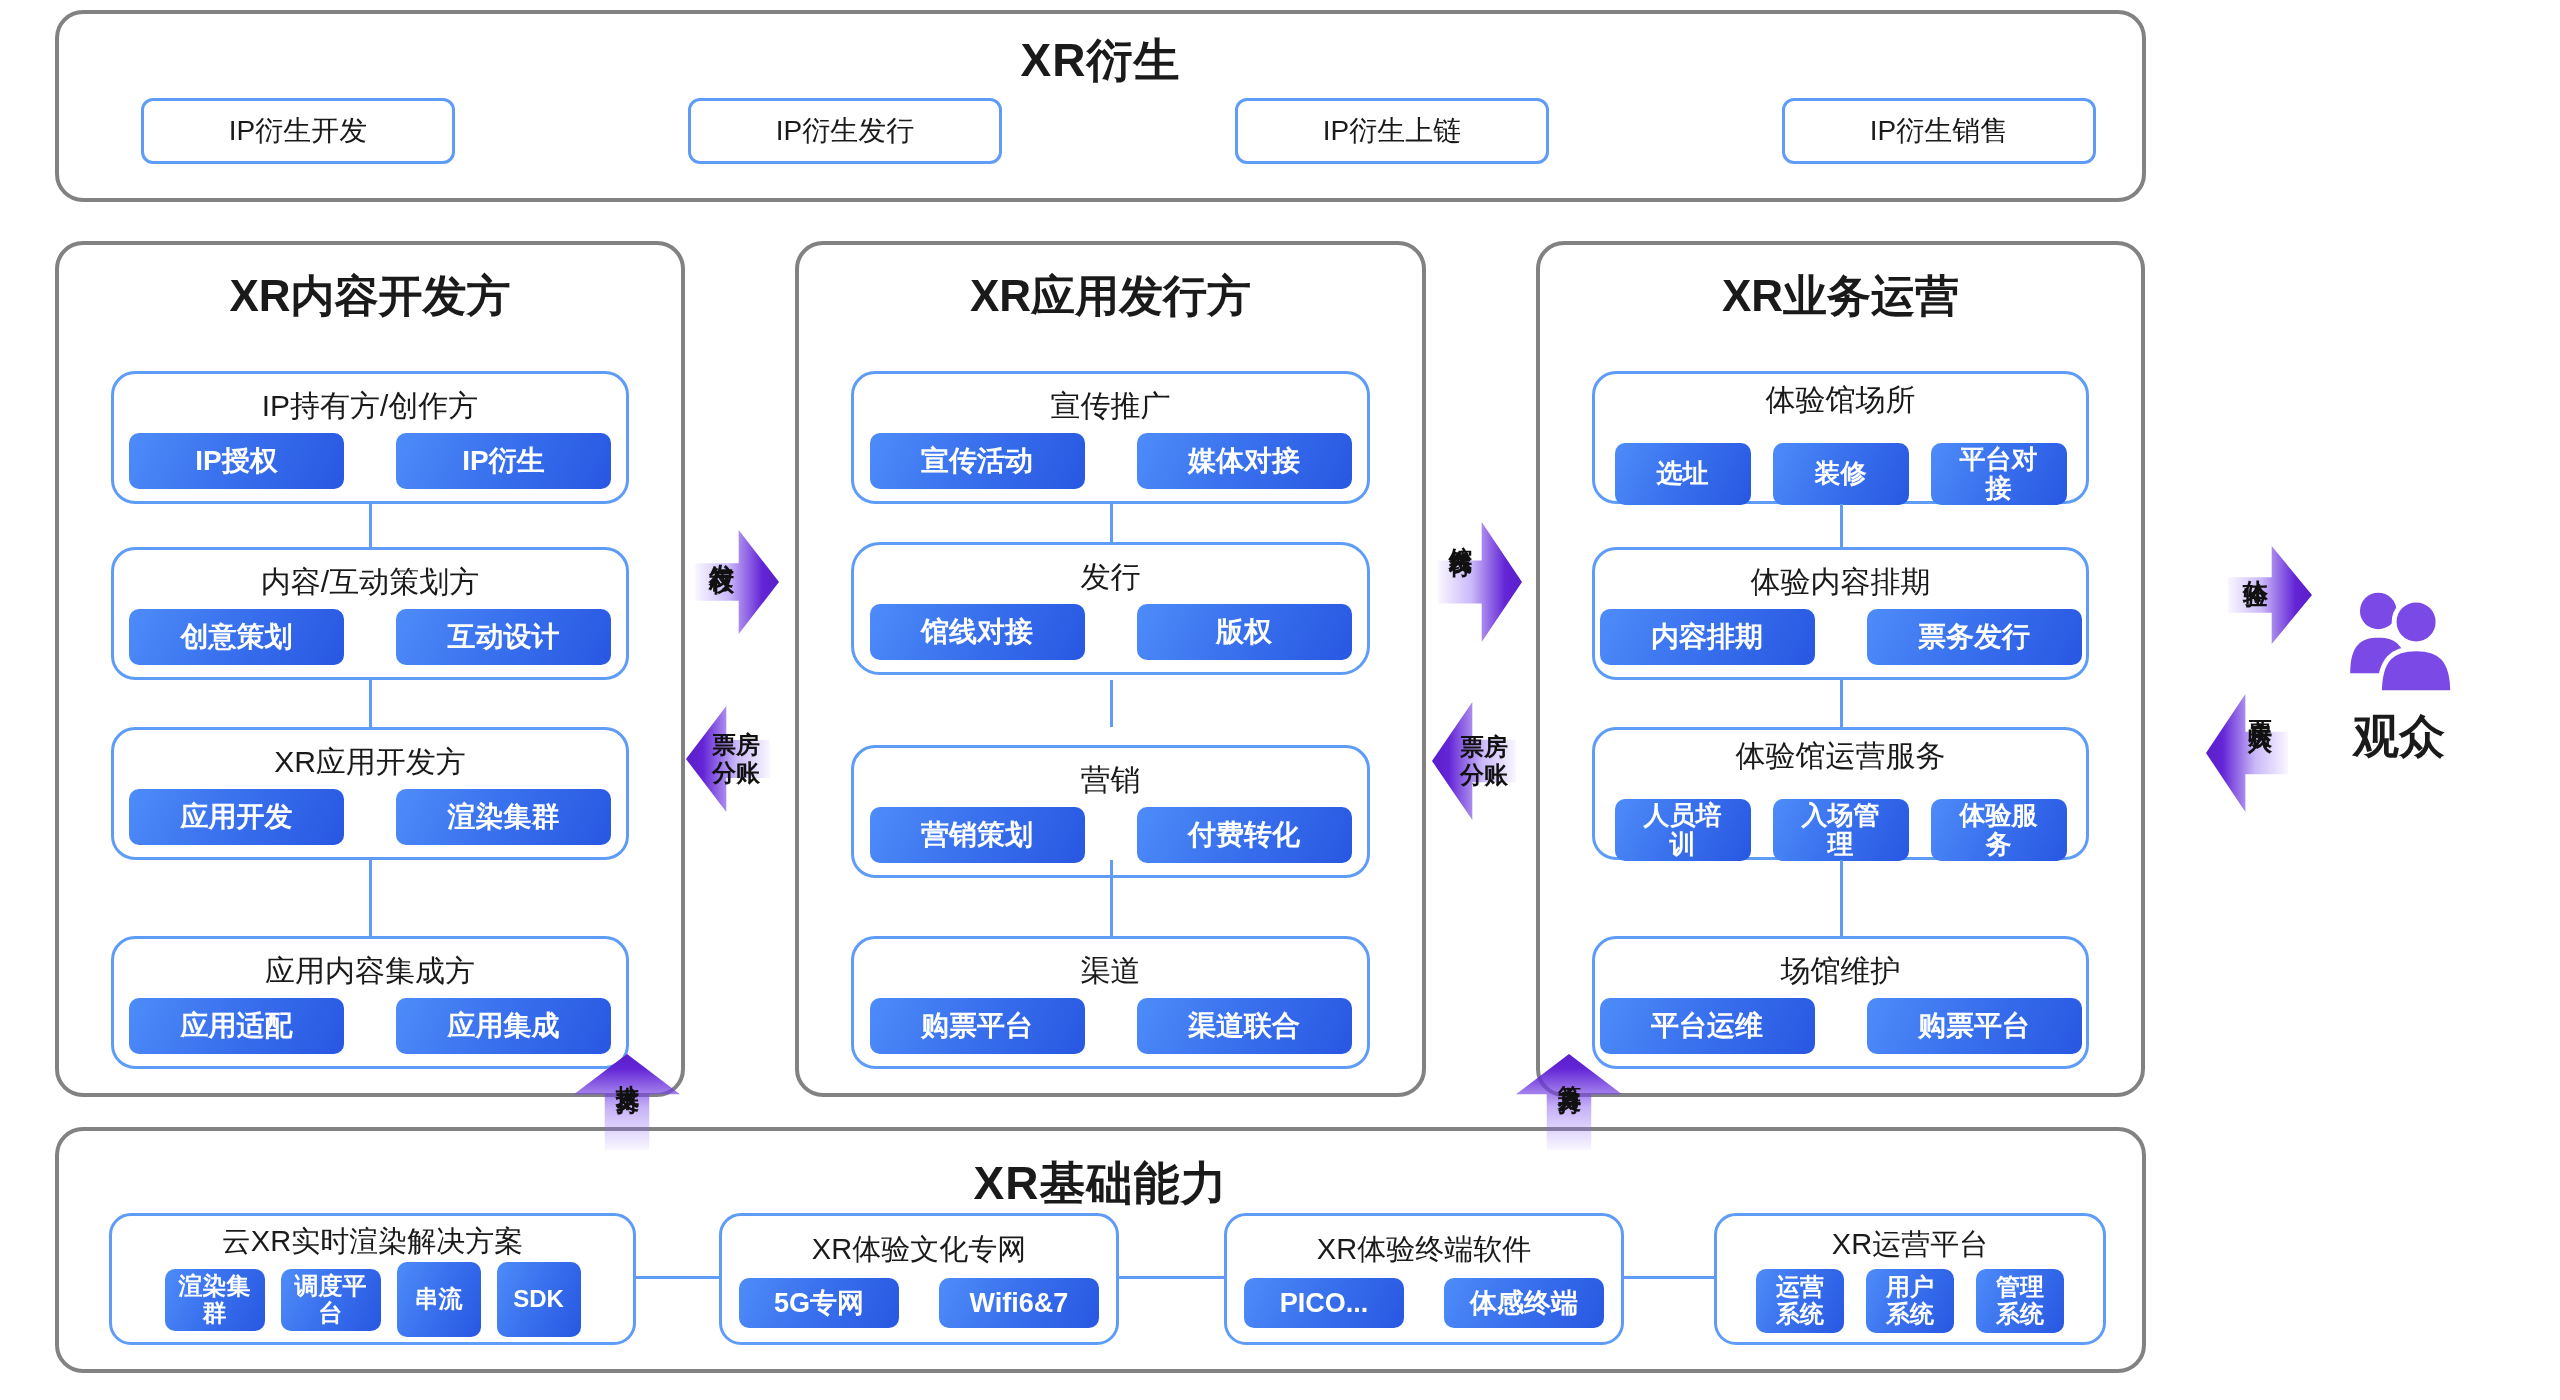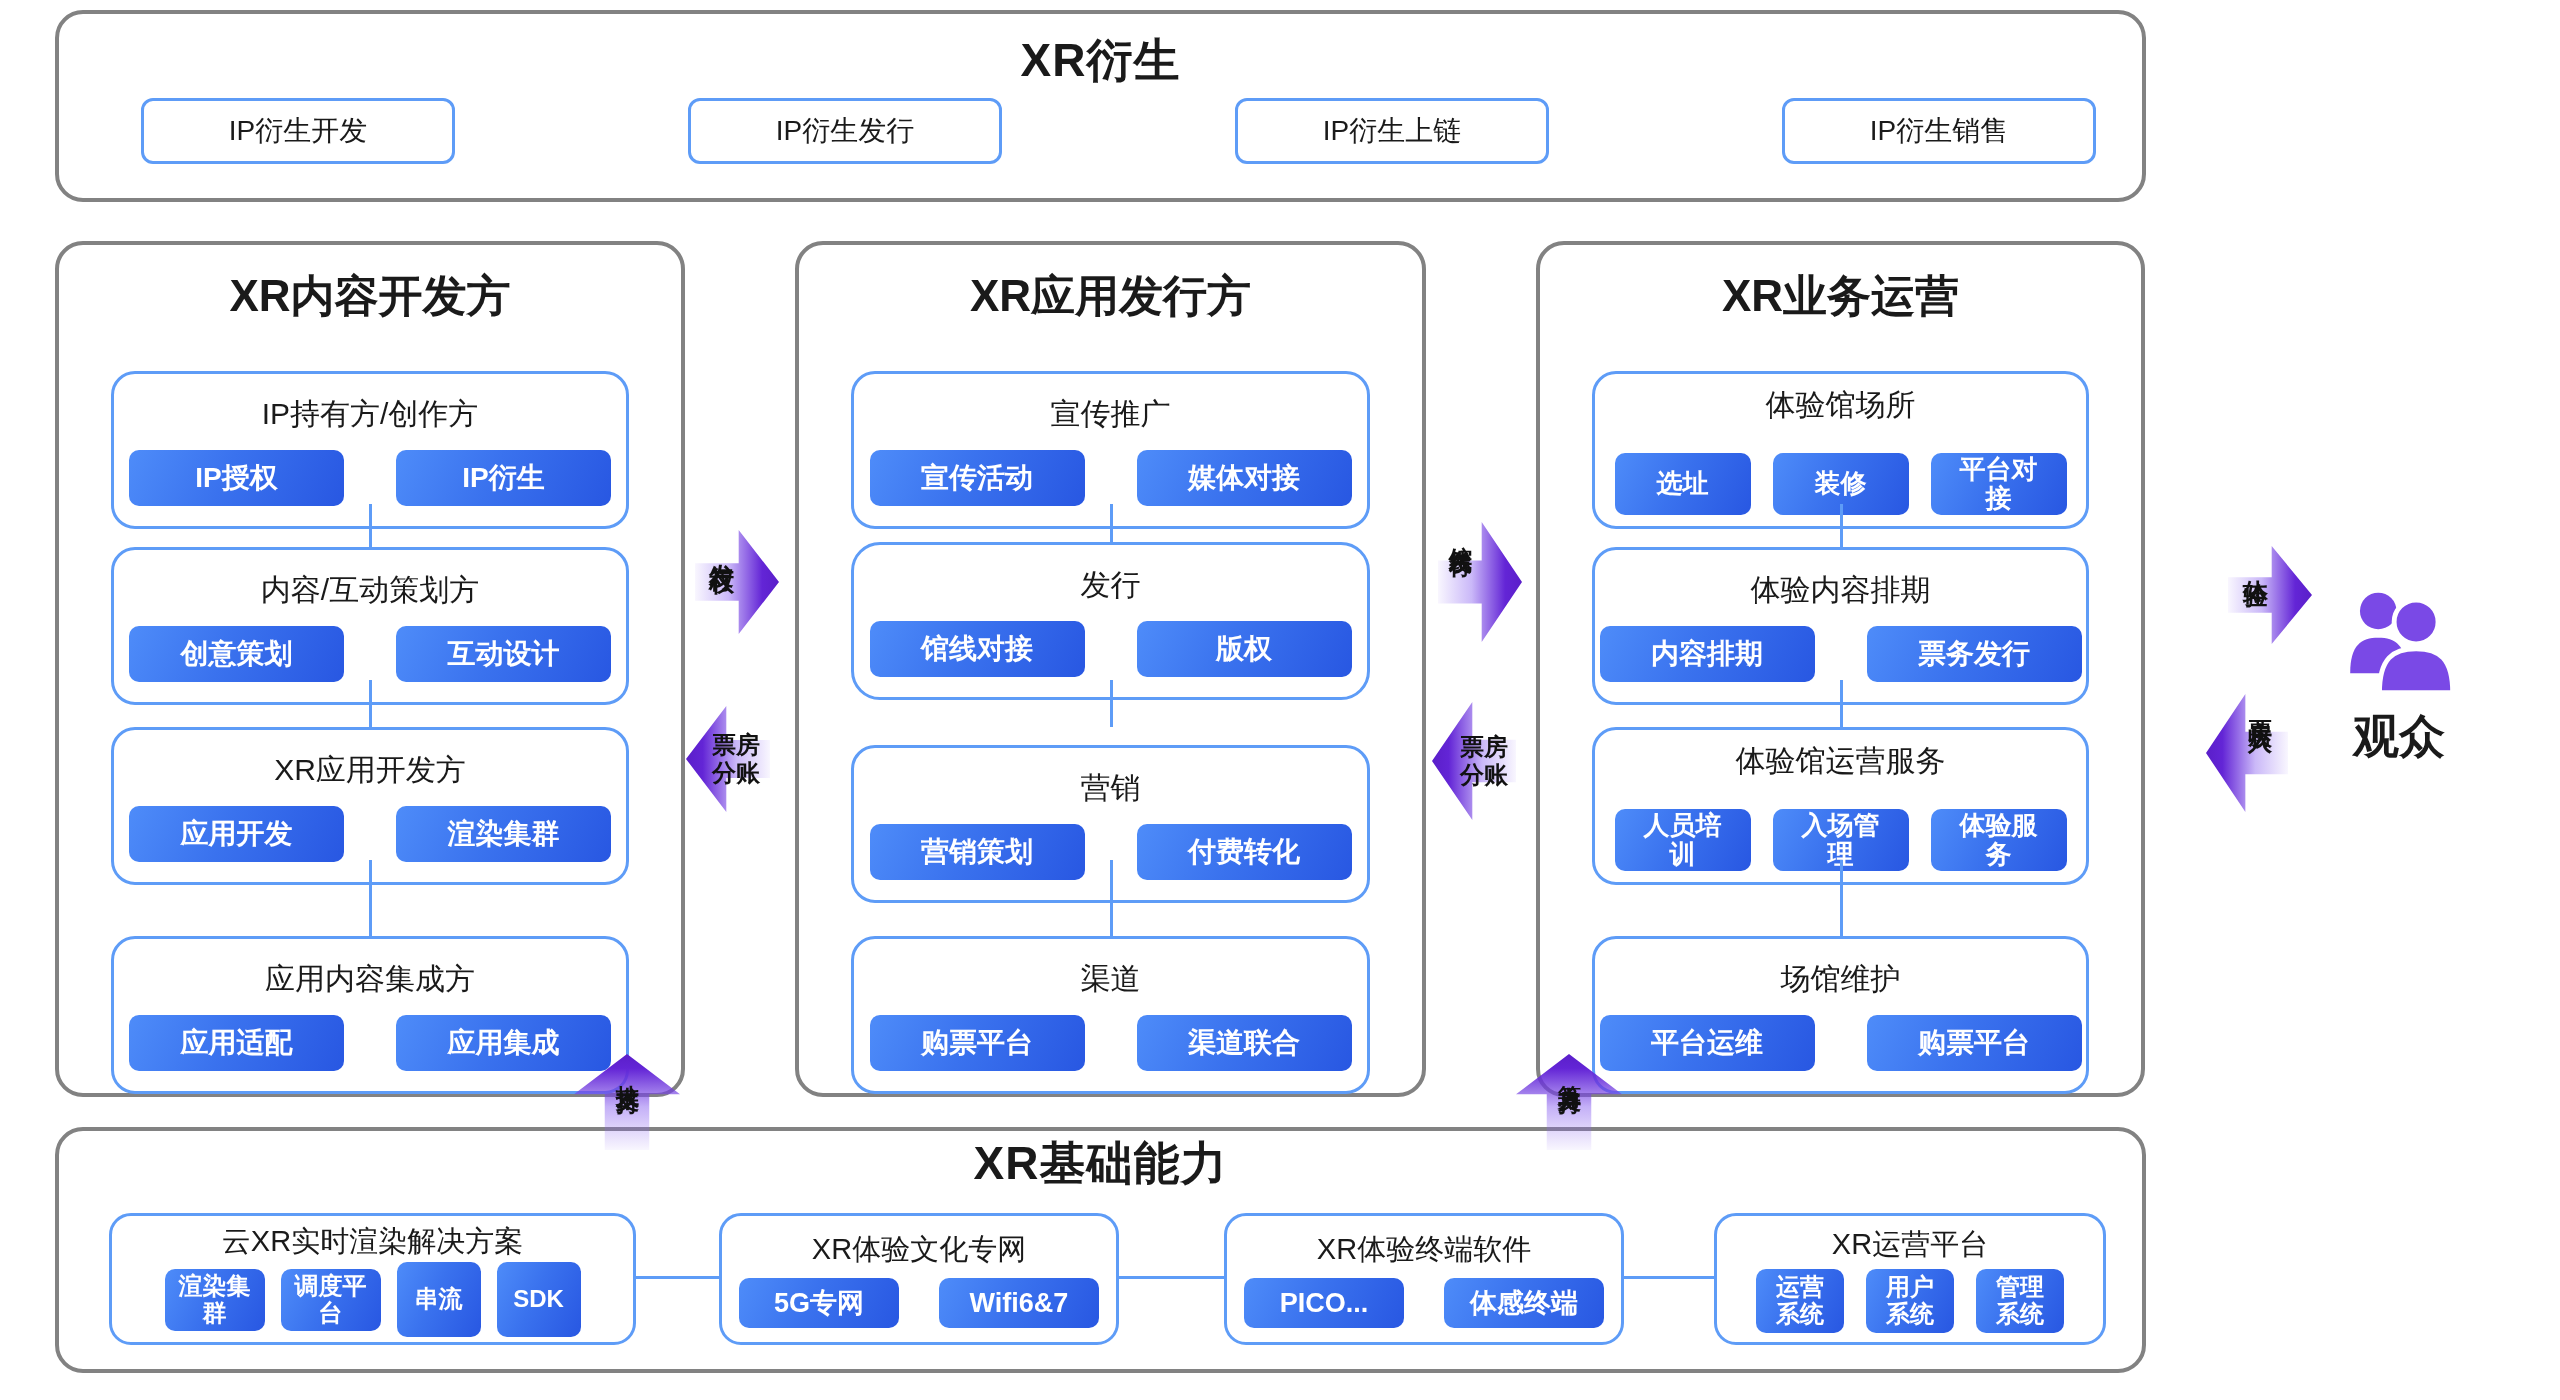--- a/index.html
+++ b/index.html
@@ -6,21 +6,21 @@
   #canvas{position:relative;width:2560px;height:1400px;background:#fff;overflow:hidden;
           font-family:"Liberation Sans","DejaVu Sans",sans-serif;color:#1a1a1a;}
 
   
   .outer{position:absolute;background:#fff;border:4px solid #828282;border-radius:28px;box-sizing:border-box;}
 
   .big-title{text-align:center;font-size:46px;font-weight:bold;margin-top:16px;letter-spacing:1px;}
   .col-title{text-align:center;font-size:44px;font-weight:bold;margin-top:22px;}
 
   
-  .section{position:absolute;left:52px;right:52px;height:158px;border:3px solid #5e9cf7;border-radius:24px;
+  .section{position:absolute;left:52px;right:52px;height:133px;border:3px solid #5e9cf7;border-radius:24px;
            background:#fff;box-sizing:border-box;display:flex;flex-direction:column;
            justify-content:space-evenly;align-items:center;padding:6px 0;}
   .sec-title{font-size:30px;color:#1a1a1a;text-align:center;}
   .pill-row{display:flex;justify-content:center;align-items:center;gap:52px;width:100%;}
   .pill{background:linear-gradient(115deg,#4e8cf9 0%,#3a72ee 45%,#2857e2 100%);color:#fff;font-weight:bold;
         font-size:28px;border-radius:10px;height:56px;width:215px;display:flex;align-items:center;
         justify-content:center;box-sizing:border-box;text-align:center;line-height:1.12;}
   .pills-3{gap:22px;margin-top:22px;}
   .pill-sm{width:136px;height:62px;font-size:26px;padding:0 18px;}
 
@@ -189,21 +189,21 @@
     <div class="section" style="top:691px;">
       <div class="sec-title">场馆维护</div>
       <div class="pill-row">
         <div class="pill">平台运维</div>
         <div class="pill">购票平台</div>
       </div>
     </div>
   </div>
 
   <div class="outer" style="left:55px;top:1127px;width:2091px;height:246px;">
-    <div class="big-title" style="margin-top:2px;">XR基础能力</div>
+    <div class="big-title" style="margin-top:22px;">XR基础能力</div>
 
     <div class="group" style="left:50px;width:527px;">
       <div class="group-title">云XR实时渲染解决方案</div>
       <div class="g-row">
         <div class="pill pill-xs-wrap">渲染集群</div>
         <div class="pill pill-xs-wrap">调度平台</div>
         <div class="pill pill-xs">串流</div>
         <div class="pill pill-xs">SDK</div>
       </div>
     </div>

